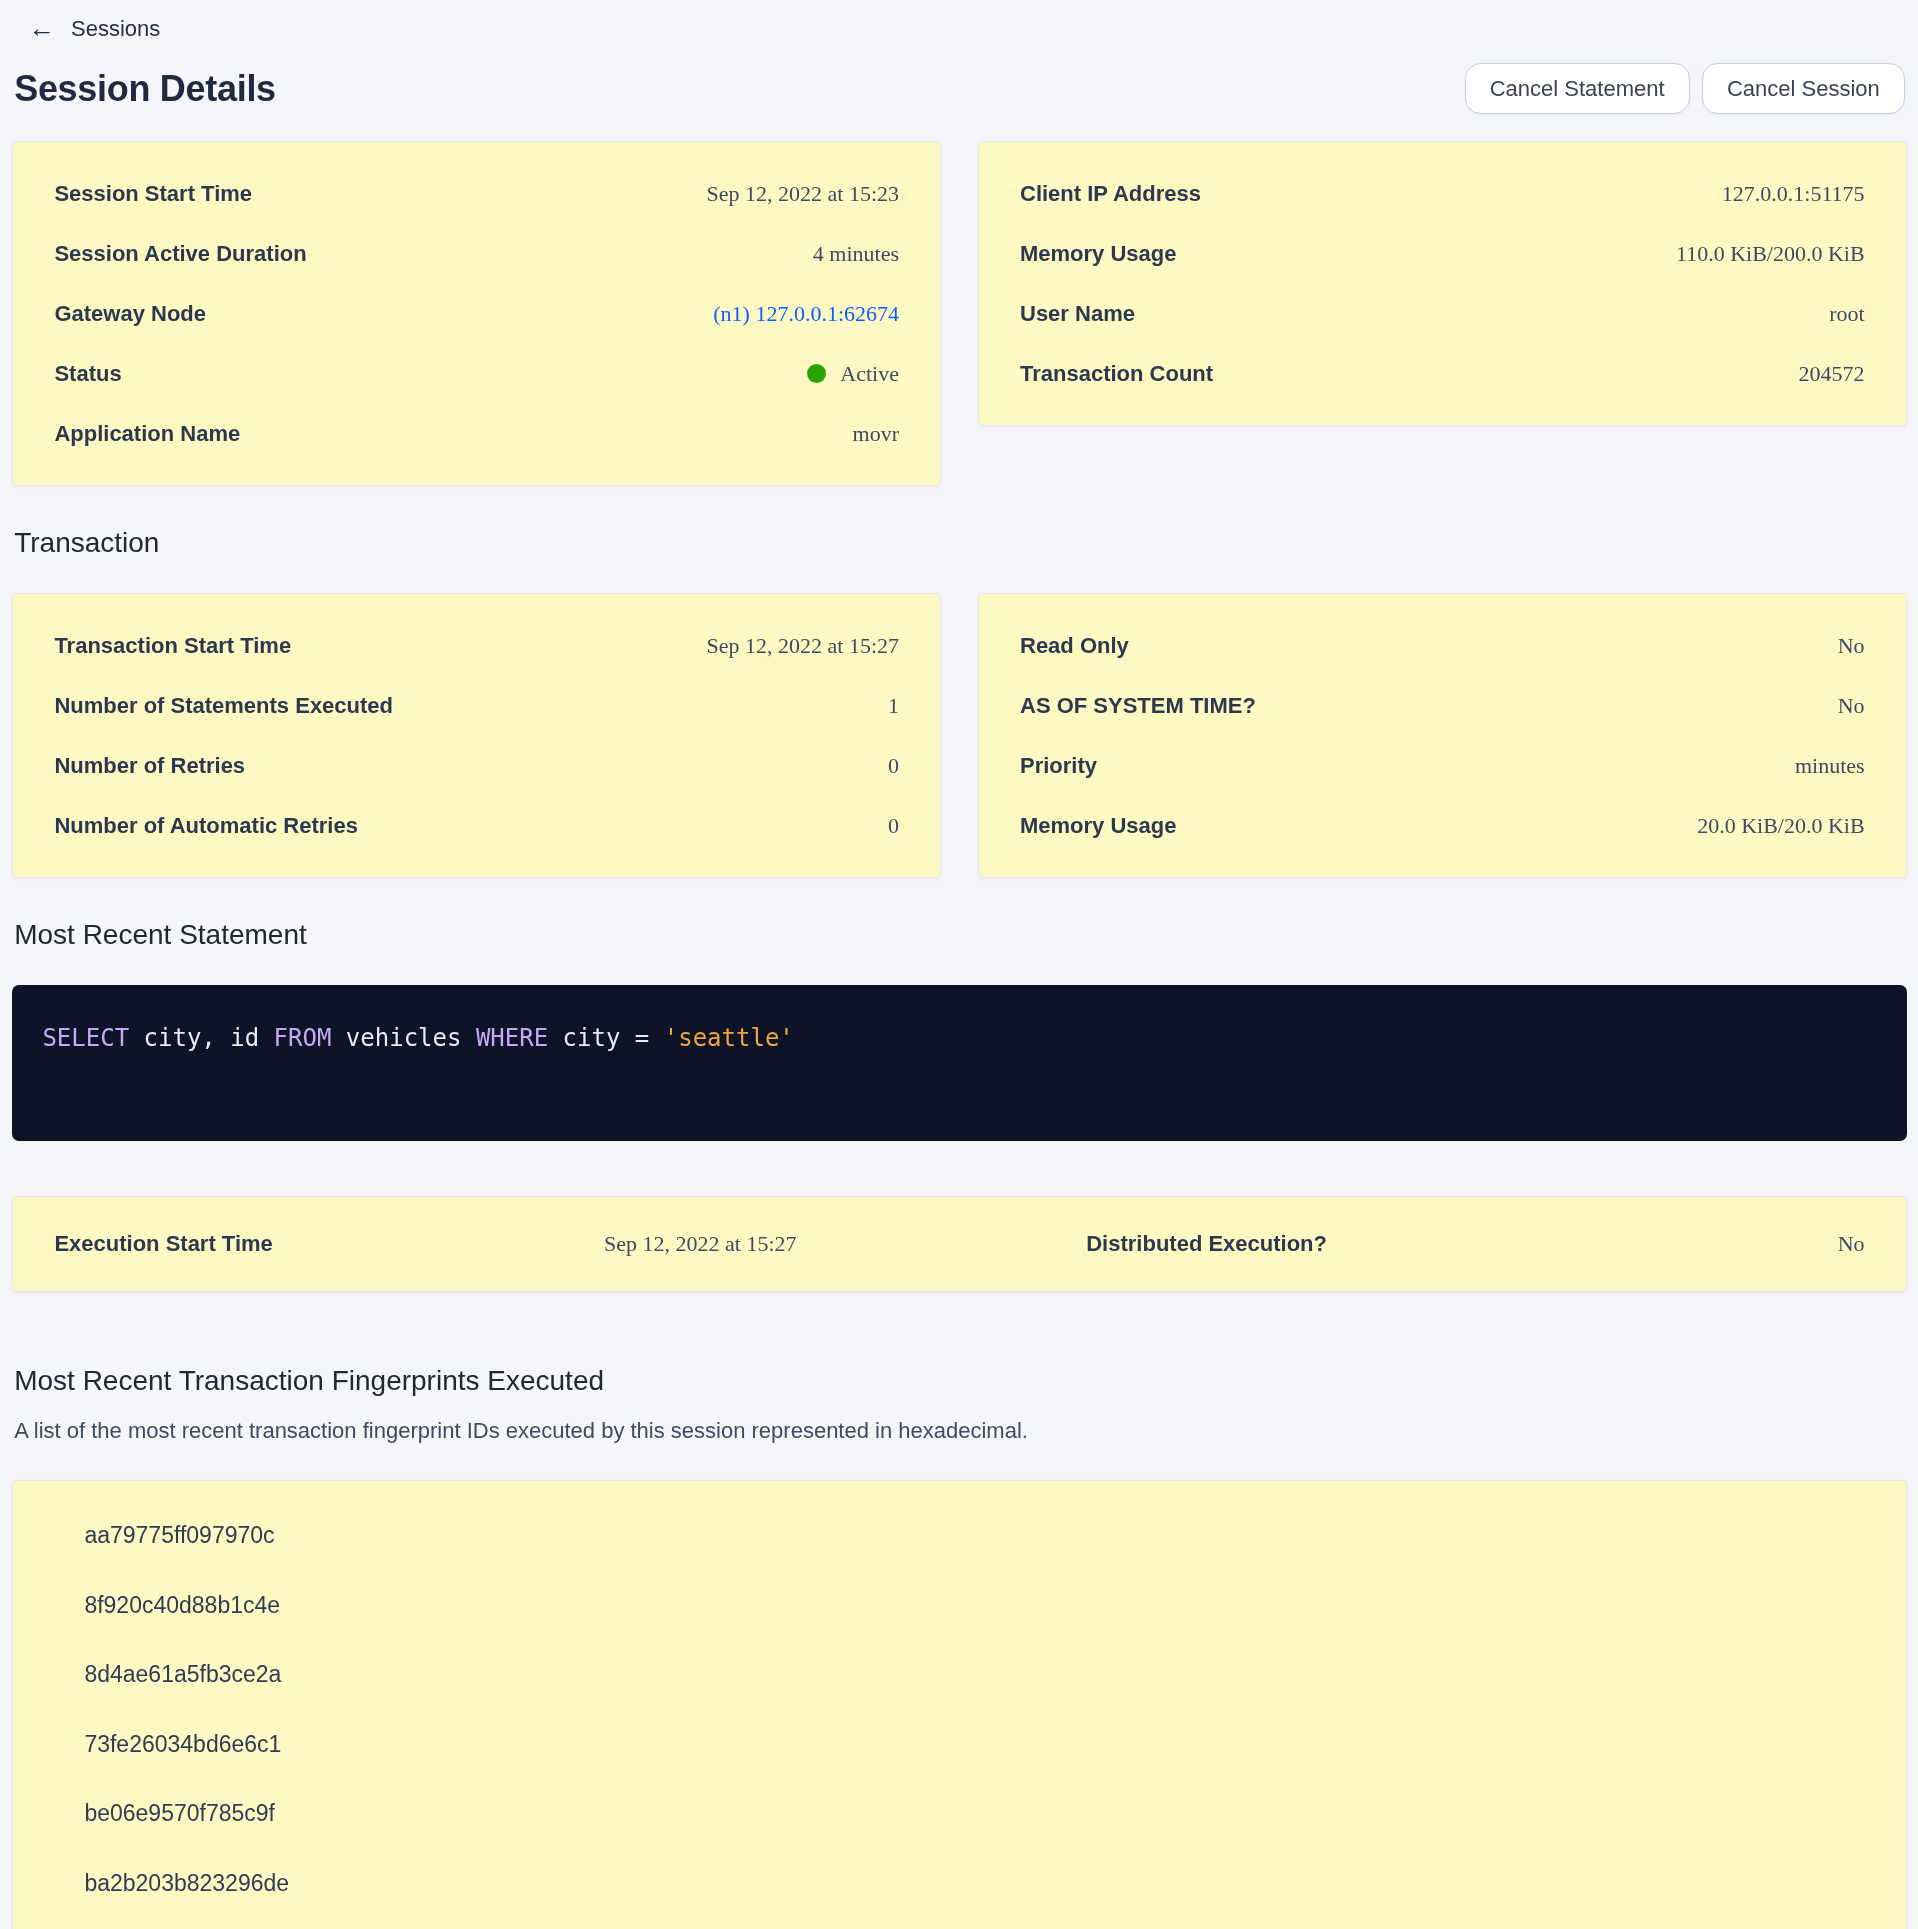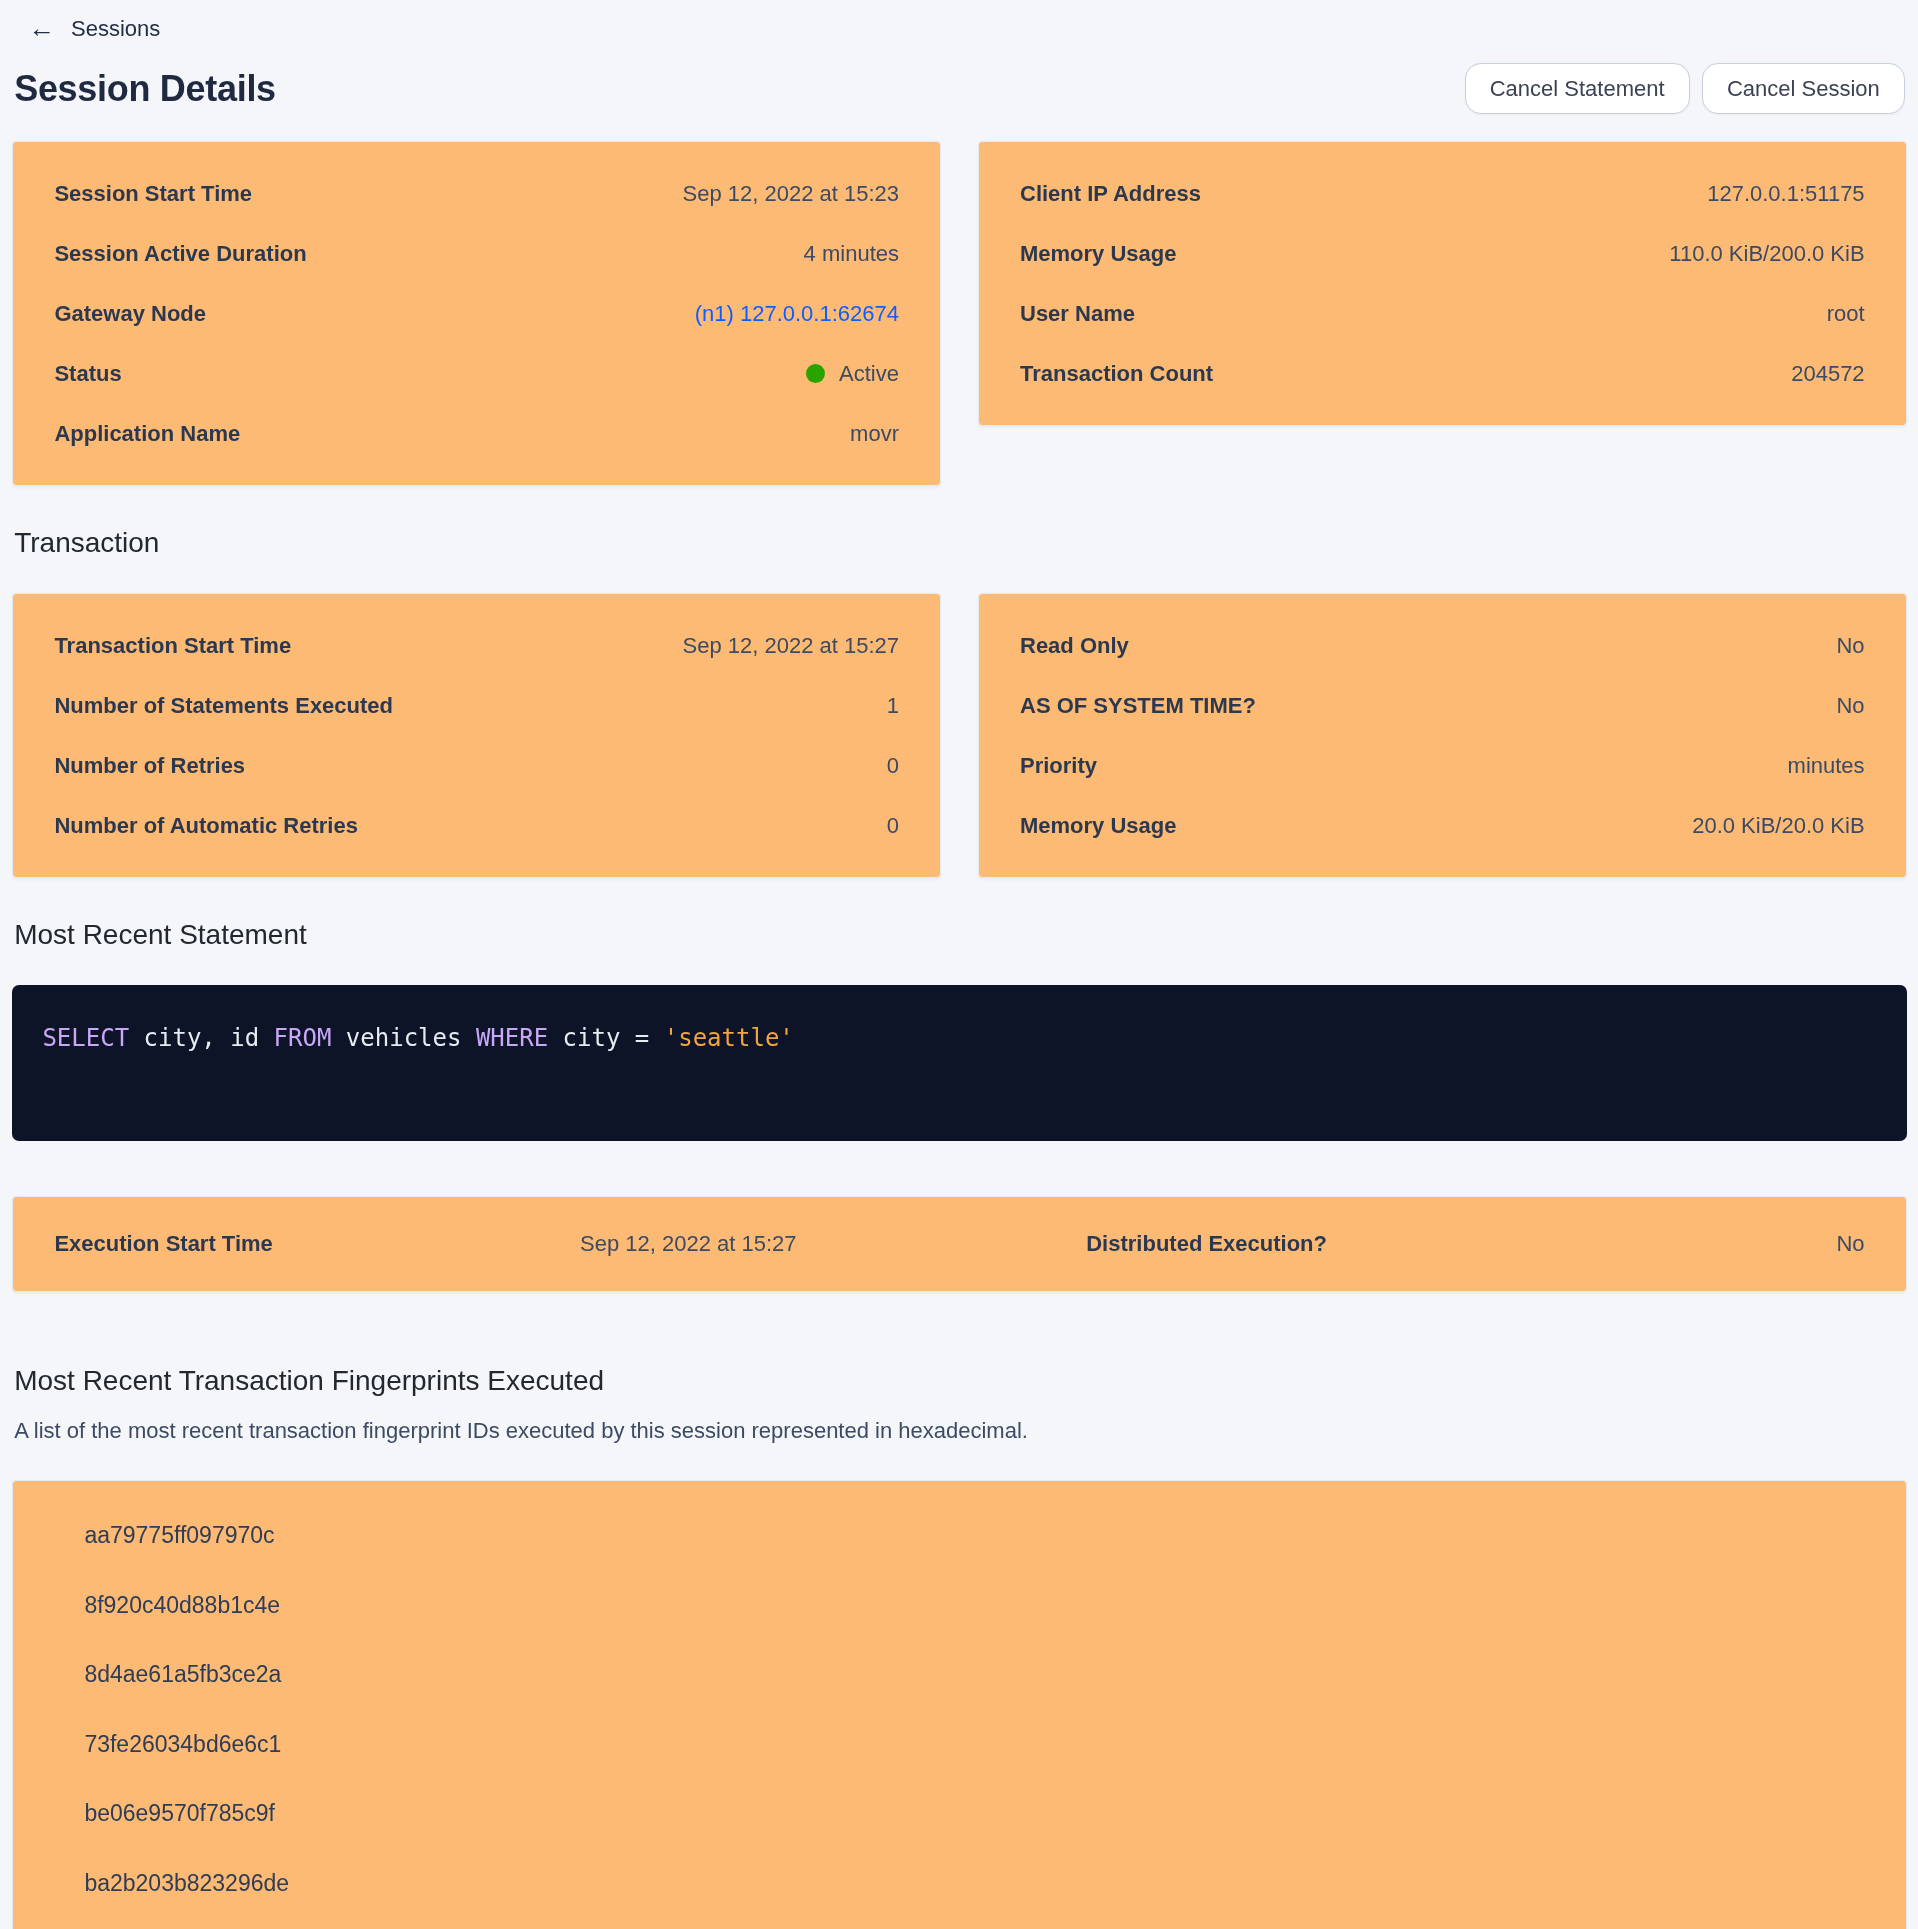--- a/index.html
+++ b/index.html
@@ -32,31 +32,31 @@
     font-family: "Liberation Sans", sans-serif;
     font-size: 22px; font-weight: 400; color: #3a4254;
     background: #ffffff; border: 1.3px solid #c9d1e1; border-radius: 16px;
     padding: 11.5px 24px; cursor: pointer;
     box-shadow: 0 0.9px 1.8px rgba(40, 55, 90, 0.06);
   }
 
   
   .cards-row { display: flex; gap: 37px; align-items: flex-start; }
   .card {
-    background: #fdba74; border: 0.9px solid #e4e9f2; border-radius: 4.4px;
+    background: #fef9c3; border: 0.9px solid #e4e9f2; border-radius: 4.4px;
     box-shadow: 0 1.8px 2.7px rgba(20, 30, 50, 0.04);
     padding: 39px 41px; flex: 1; min-width: 0;
   }
   .kv {
     display: flex; justify-content: space-between; align-items: center;
     font-size: 22px; line-height: 25px; margin-bottom: 35px;
   }
   .kv:last-child { margin-bottom: 0; }
   .kv-label { font-weight: 700; color: #2b3950; }
-  .kv-value { color: #3c4a63; text-align: center; }
+  .kv-value { color: #3c4a63; text-align: center; font-family: Liberation Serif, serif; }
   .kv-value.link { color: #0b5eff; cursor: pointer; }
   .status-value { display: inline-flex; align-items: center; gap: 14px; }
   .status-dot {
     width: 19.5px; height: 19.5px; border-radius: 50%;
     background: #2aa300; display: inline-block;
   }
 
   
   .section-heading {
     font-size: 28px; font-weight: 400; color: #22282f;

